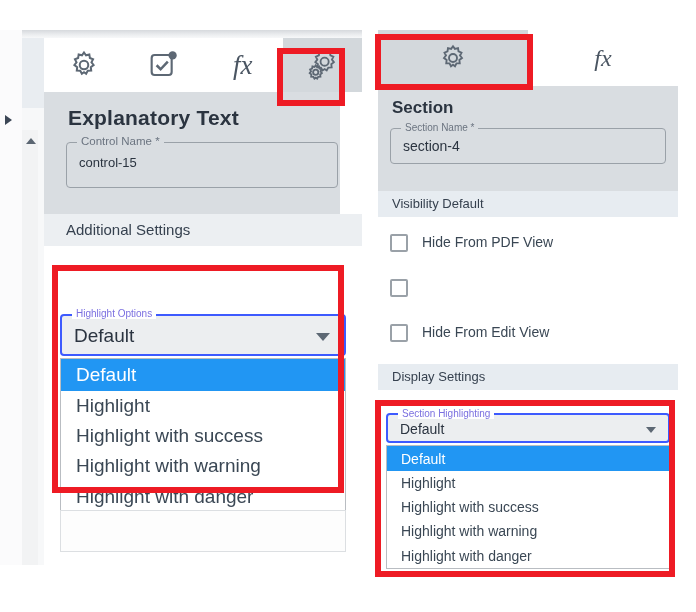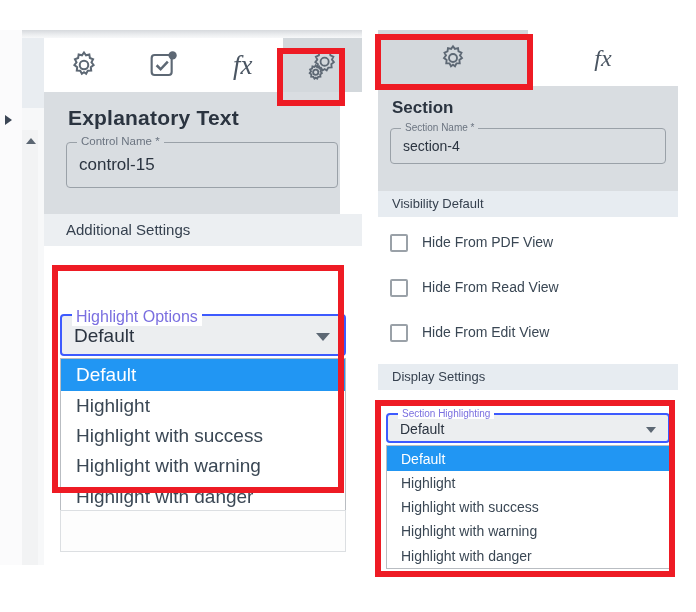--- a/index.html
+++ b/index.html
@@ -30,32 +30,32 @@
   .lp-tabbar { position: absolute; left: 0; top: 0; width: 318px; height: 54px; background: #ffffff; display: flex; }
   .lp-tab { flex: 1; display: flex; align-items: center; justify-content: center; height: 54px; }
   .lp-tab.active { background: #d3d8dc; }
   .icon-svg { display: block; }
 
   
   .lp-headerblock { position: absolute; left: 0; top: 54px; width: 296px; height: 122px; background: #d9dde1; }
   .lp-title { position: absolute; left: 24px; top: 14px; font-size: 21px; font-weight: bold; color: #2b3440; letter-spacing: .2px; }
   .fieldbox { position: absolute; border: 1px solid #9aa1a8; border-radius: 4px; background: transparent; }
   .fieldlegend { position: absolute; font-size: 11.5px; color: #6b7480; background: #d9dde1; padding: 0 4px; }
-  .fieldvalue { position: absolute; font-size: 17px; color: #2b3440; }
+  .fieldvalue { position: absolute; font-size: 13px; color: #2b3440; }
 
   .lp-subhead { position: absolute; left: 0; top: 176px; width: 318px; height: 32px; background: #eceff2; }
   .lp-subhead span { position: absolute; left: 22px; top: 7px; font-size: 15px; color: #36414f; }
 
   
   .redbox { position: absolute; border: 6px solid #ee1b24; background: transparent; }
 
   
   .dd-wrap { position: absolute; }
   .dd-select { position: absolute; border: 2px solid #3d5afe; border-radius: 4px; background: #eceef0; }
-  .dd-legend { position: absolute; font-size: 16px; color: #7a6fe0; background: #ffffff; padding: 0 4px; white-space: nowrap; }
+  .dd-legend { position: absolute; font-size: 10px; color: #7a6fe0; background: #ffffff; padding: 0 4px; white-space: nowrap; }
   .dd-value { position: absolute; color: #2b3440; }
   .dd-caret { position: absolute; width: 0; height: 0;
       border-left: 7px solid transparent; border-right: 7px solid transparent; border-top: 8px solid #5d6874; }
   .dd-list { position: absolute; background: #ffffff; border: 1px solid #b9bdc2; }
   .dd-item { display: flex; align-items: center; color: #3a4754; white-space: nowrap; }
   .dd-item.sel { background: #2196f3; color: #ffffff; }
 
   .lp-ghostbox { position: absolute; left: 16px; top: 472px; width: 286px; height: 42px; border: 1px solid #dcdfe2; background: #fdfdfd; }
 
   
@@ -192,21 +192,20 @@
     <div class="rp-sectionhead" style="top:161px;">
       <span>Visibility Default</span>
     </div>
 
     <div class="cbrow" style="top:200px;text-decoration:underline;">
       <span class="cbbox"></span>
       <span class="cblabel">Hide From PDF View</span>
     </div>
     <div class="cbrow" style="top:245px;">
       <span class="cbbox"></span>
-      <span class="cblabel">Hide From Read View</span>
     </div>
     <div class="cbrow" style="top:290px;text-align:right;">
       <span class="cbbox"></span>
       <span class="cblabel">Hide From Edit View</span>
     </div>
 
     <div class="rp-sectionhead" style="top:334px;">
       <span>Display Settings</span>
     </div>
 

